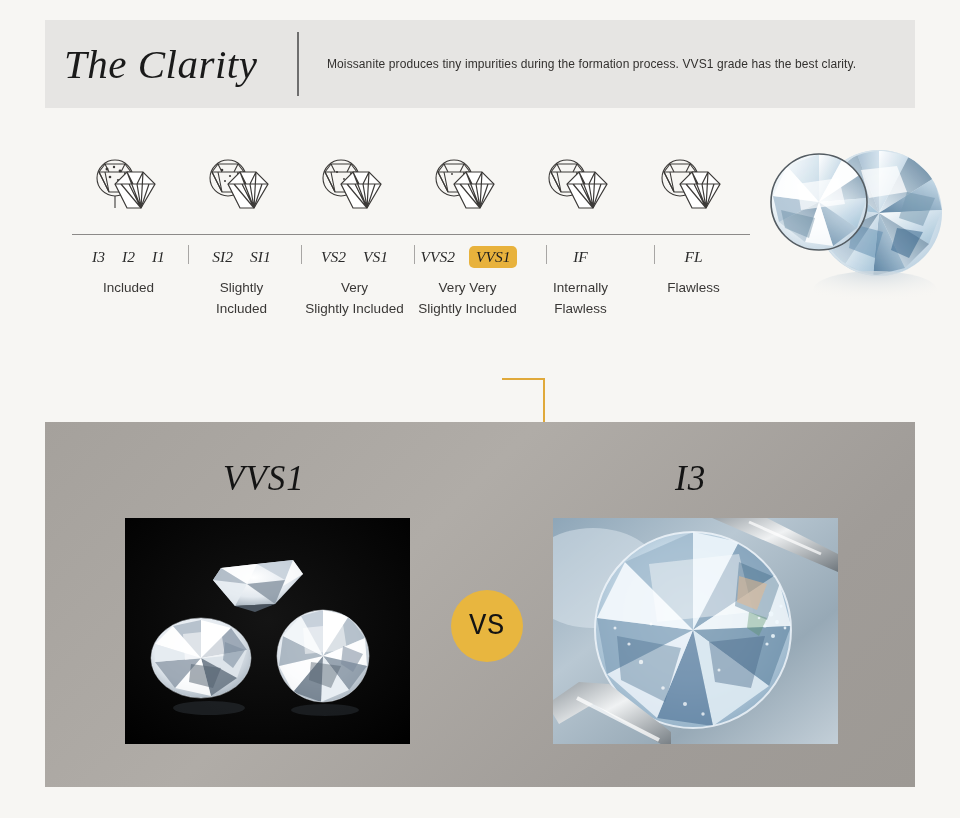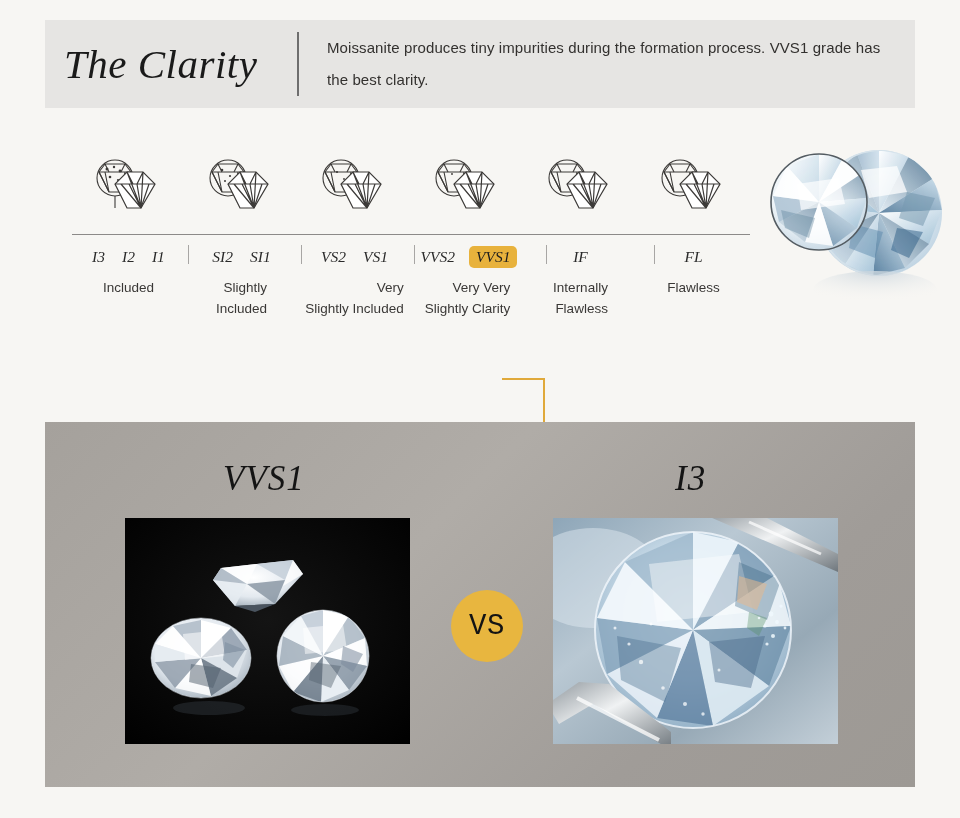--- a/index.html
+++ b/index.html
@@ -28,21 +28,21 @@
     width: 252px;
     white-space: nowrap;
   }
   .header-divider {
     width: 2px; height: 64px;
     background: #6e6e6e;
     flex: 0 0 2px;
   }
   .header-desc {
     padding-left: 28px;
-    font-size: 15px;
+    font-size: 12px;
     line-height: 32px;
     color: #33312f;
     letter-spacing: 0.1px;
     max-width: 590px;
   }
 
   
   .scale { position: absolute; left: 0; top: 128px; width: 960px; height: 260px; }
 
   .icon-row {
@@ -78,21 +78,21 @@
     background: #e8b23c;
     border-radius: 5px;
     padding: 2px 7px;
     color: #1d1d1d;
   }
   .grade-desc {
     margin-top: 7px;
     font-size: 13.5px;
     line-height: 21px;
     color: #3a3836;
-    text-align: right;
+    text-align: center;
     white-space: pre-line;
   }
   .sep {
     position: absolute;
     top: 117px;
     width: 1px; height: 19px;
     background: #a8a6a4;
   }
 
   
@@ -304,21 +304,21 @@
         <div class="grade-desc">Very
 Slightly Included</div>
       </div>
 
       <div class="grade-group">
         <div class="grade-codes">
           <span class="grade-code">VVS2</span>
           <span class="grade-code hl">VVS1</span>
         </div>
         <div class="grade-desc">Very Very
-Slightly Clarity</div>
+Slightly Included</div>
       </div>
 
       <div class="grade-group">
         <div class="grade-codes">
           <span class="grade-code">IF</span>
         </div>
         <div class="grade-desc">Internally
 Flawless</div>
       </div>
 

